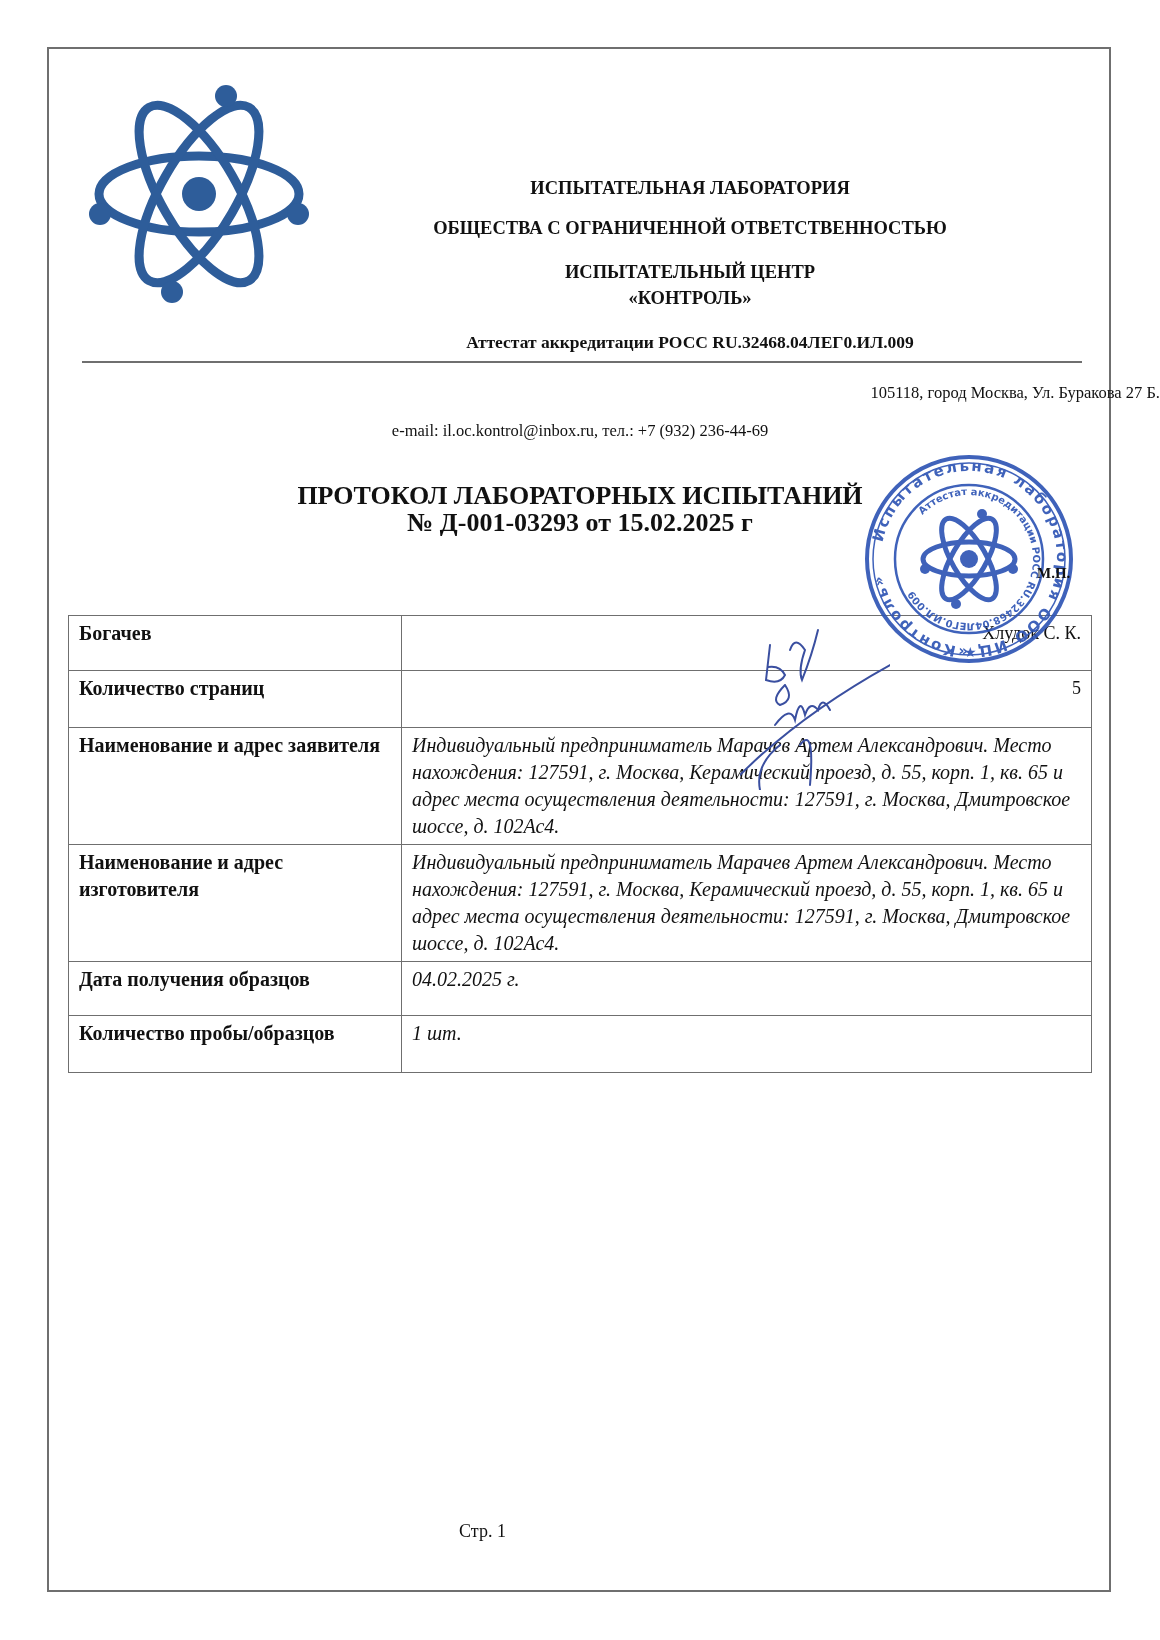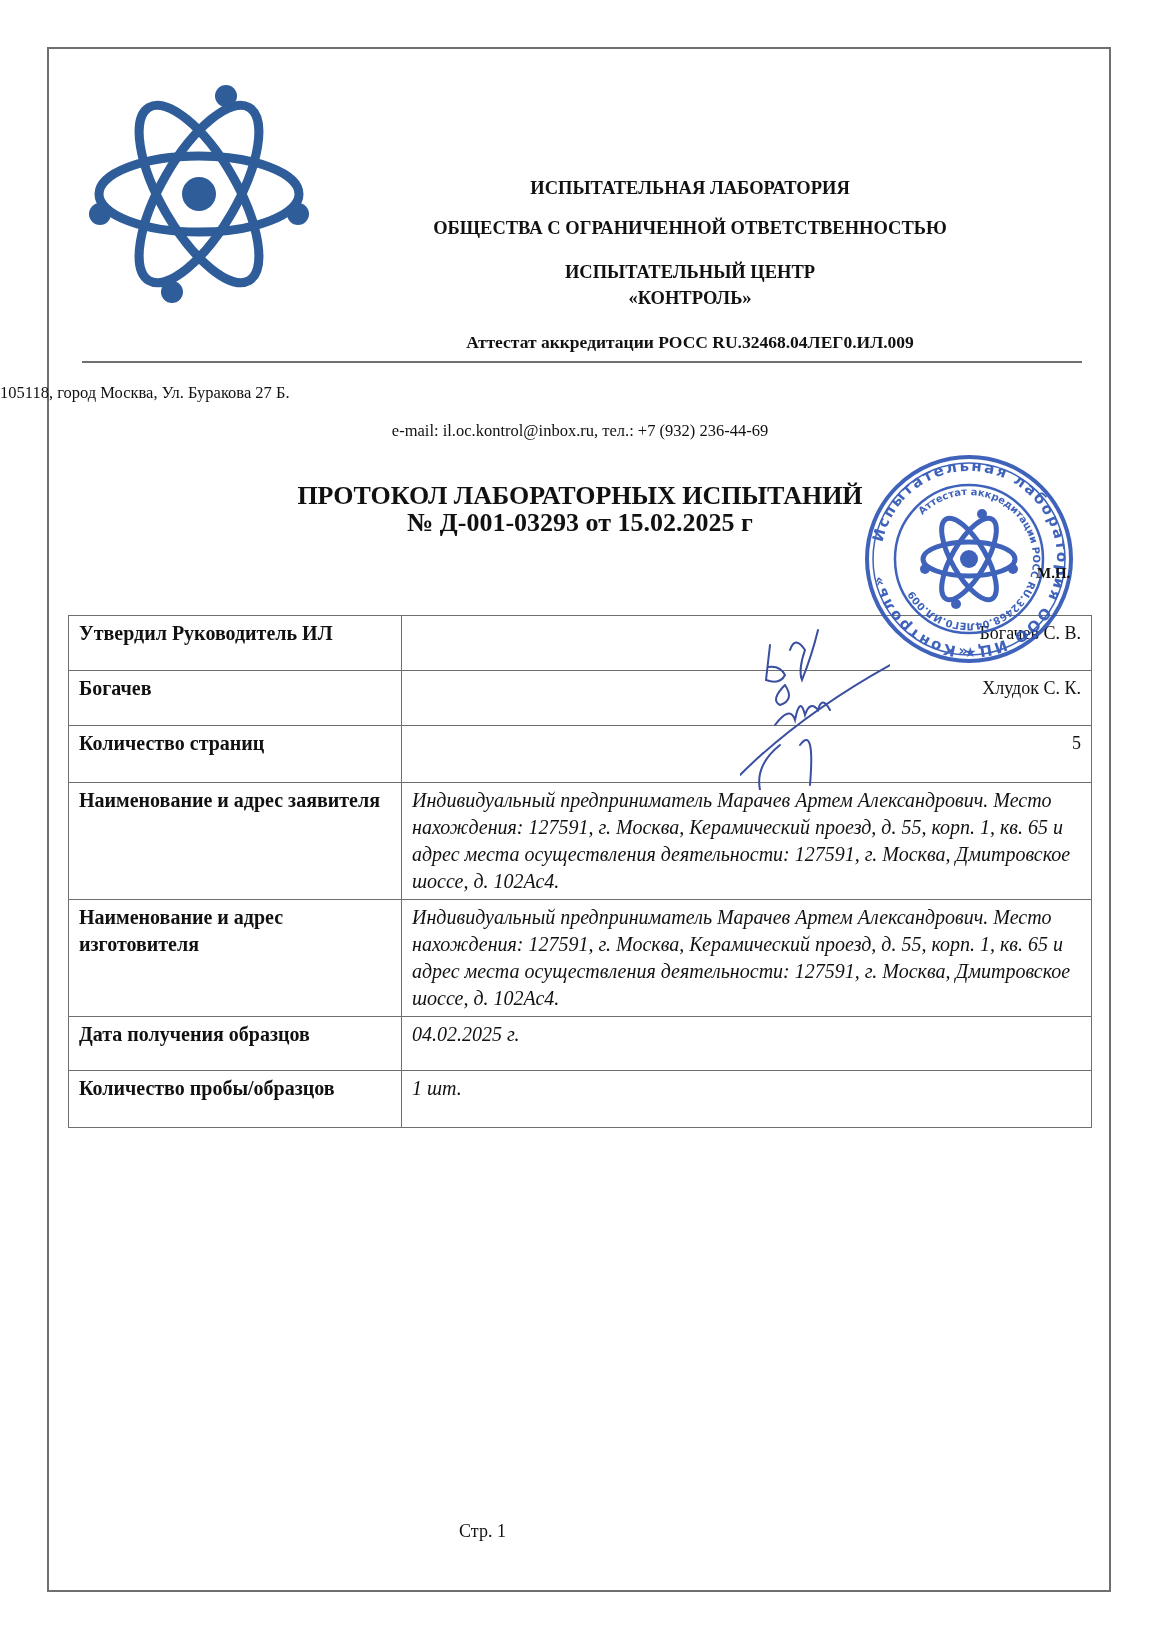--- a/index.html
+++ b/index.html
@@ -42,32 +42,28 @@
 </svg>
 
 <div class="hdr-line" style="left:0;width:1380px;text-align:center;top:178px;">ИСПЫТАТЕЛЬНАЯ ЛАБОРАТОРИЯ</div>
 <div class="hdr-line" style="left:0;width:1380px;text-align:center;top:218px;">ОБЩЕСТВА С ОГРАНИЧЕННОЙ ОТВЕТСТВЕННОСТЬЮ</div>
 <div class="hdr-line" style="left:0;width:1380px;text-align:center;top:262px;">ИСПЫТАТЕЛЬНЫЙ ЦЕНТР</div>
 <div class="hdr-line" style="left:0;width:1380px;text-align:center;top:288px;">«КОНТРОЛЬ»</div>
 <div class="hdr-line" style="left:0;width:1380px;text-align:center;top:332px;font-size:17.5px;">Аттестат аккредитации РОСС RU.32468.04ЛЕГ0.ИЛ.009</div>
 
 <div class="rule"></div>
 
-<div class="addr" style="left:0;width:1160px;text-align:left;top:383px;">105118, город Москва, Ул. Буракова 27 Б.</div>
+<div class="addr" style="left:0;width:1160px;text-align:right;top:383px;">105118, город Москва, Ул. Буракова 27 Б.</div>
 <div class="addr" style="left:0;width:1160px;text-align:center;top:421px;">e-mail: il.oc.kontrol@inbox.ru, тел.: +7 (932) 236-44-69</div>
 
 <div class="title" style="left:0;width:1160px;top:481px;">ПРОТОКОЛ ЛАБОРАТОРНЫХ ИСПЫТАНИЙ</div>
 <div class="title" style="left:0;width:1160px;top:508px;">№ Д-001-03293 от 15.02.2025 г</div>
 
 <table class="info">
   <tbody>
-      <tr style="height:55px">
-    <td class="lbl">Утвердил Руководитель ИЛ</td>
-    <td class="val right">Богачев С. В.</td>
-  </tr>
   <tr style="height:55px">
     <td class="lbl">Богачев</td>
     <td class="val right">Хлудок С. К.</td>
   </tr>
   <tr style="height:57px">
     <td class="lbl">Количество страниц</td>
     <td class="val right">5</td>
   </tr>
   <tr style="height:109px">
     <td class="lbl">Наименование и адрес заявителя</td>

